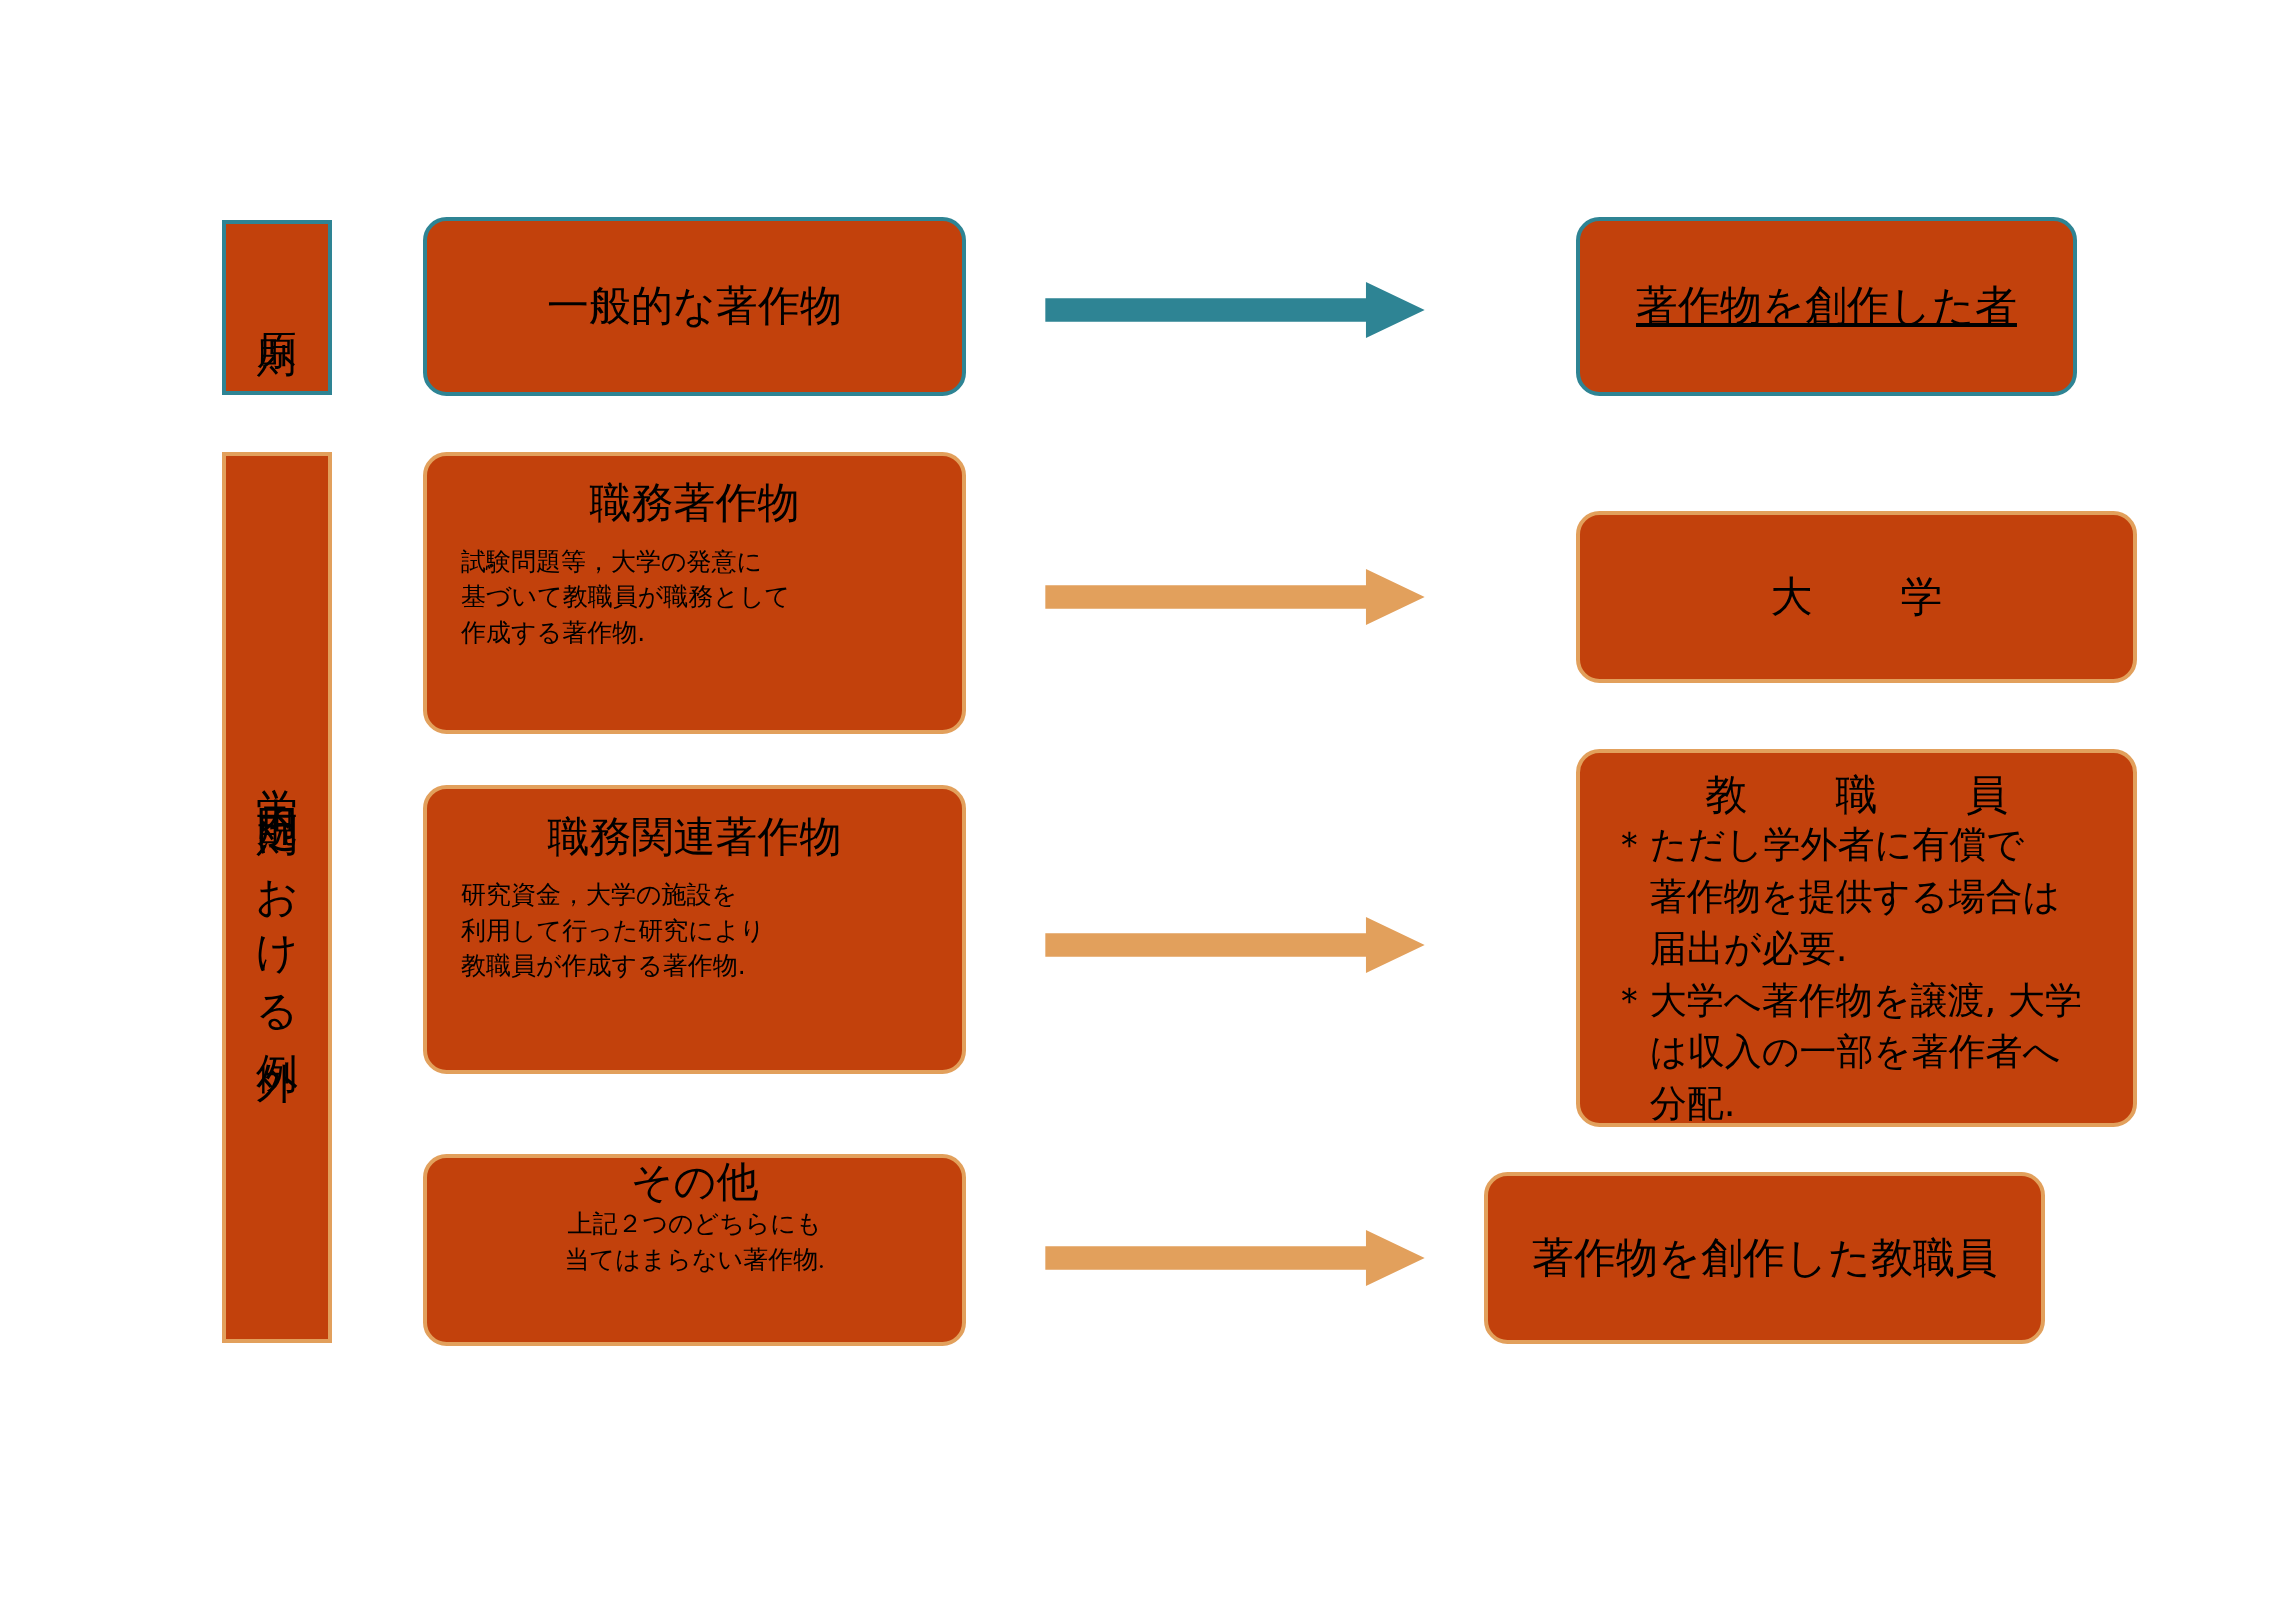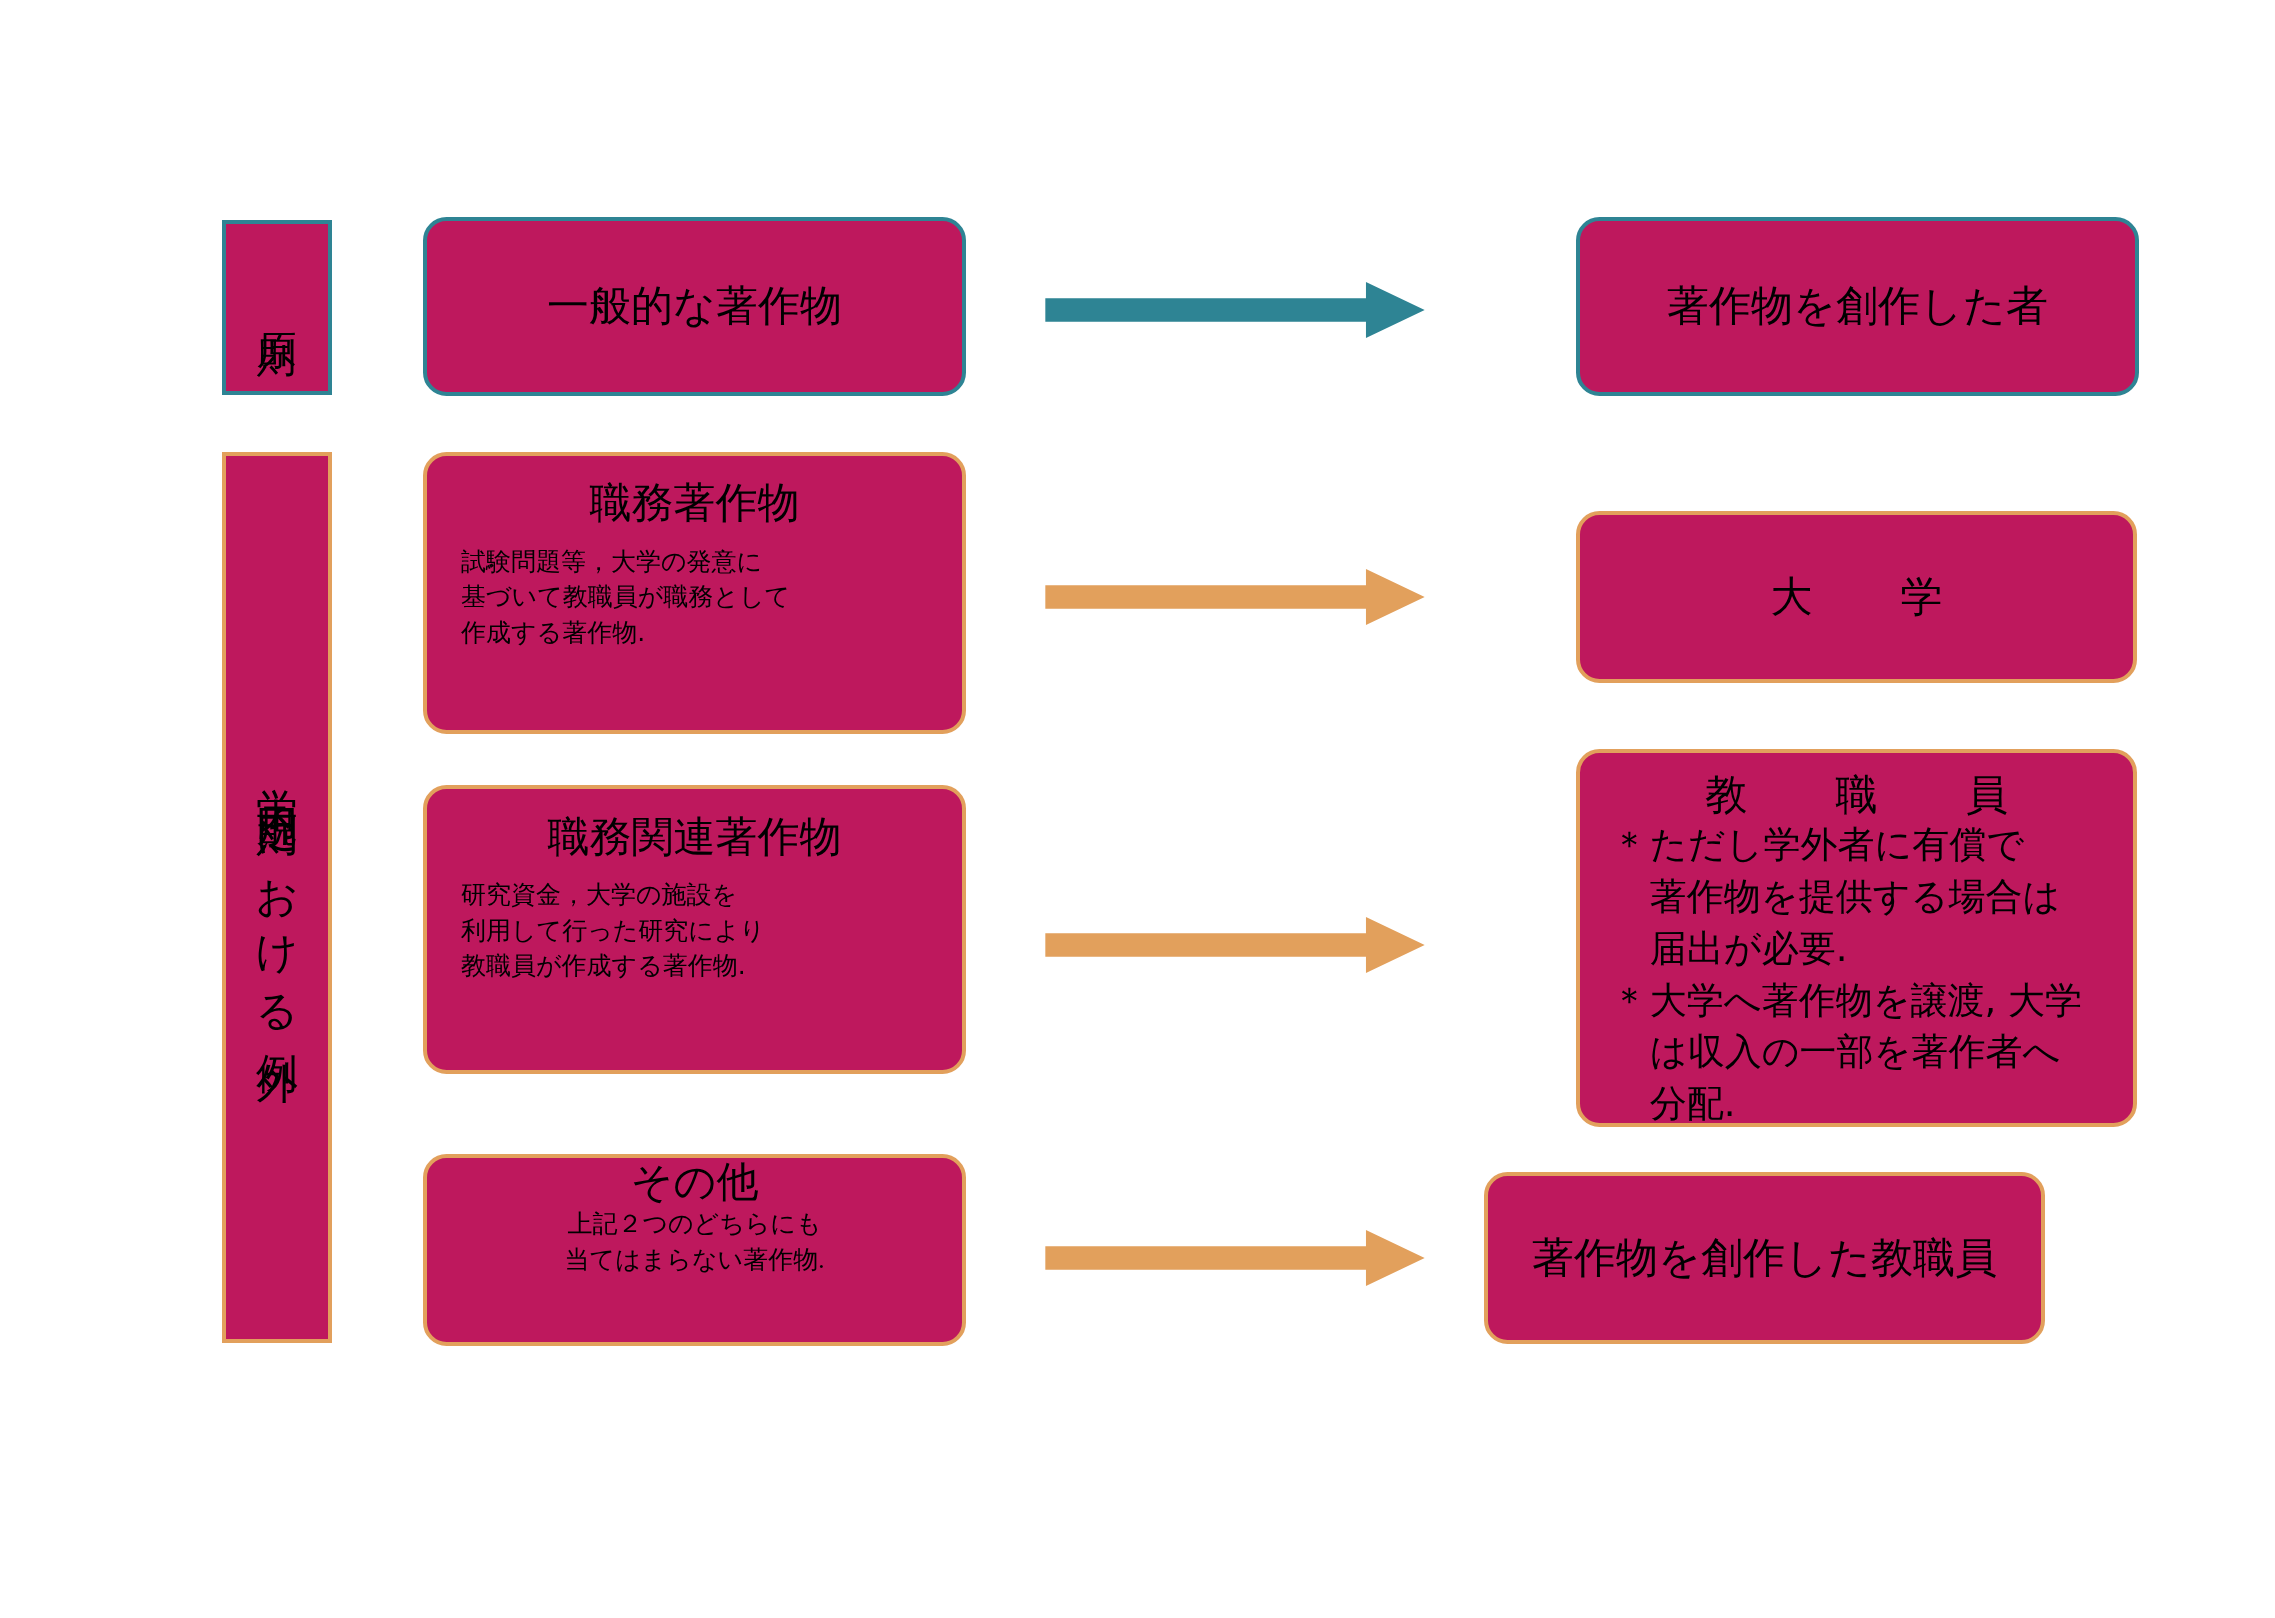--- a/index.html
+++ b/index.html
@@ -19,21 +19,21 @@
     position: absolute;
     left: 0; top: 0;
     width: 2276px;
     height: 1618px;
   }
 
   
   .box {
     position: absolute;
     box-sizing: border-box;
-    background: #be185d;
+    background: #c2410c;
     display: flex;
     flex-direction: column;
     align-items: center;
     justify-content: center;
   }
   .teal-box {
     border: 4.5px solid #2e8494;
     border-radius: 23.5px;
   }
   .orange-box {
@@ -133,21 +133,21 @@
   <div class="box teal-box" style="left:423px; top:217px; width:543px; height:179px;">
     <div class="box-title">一般的な著作物</div>
   </div>
 
   <div class="arrow" style="left:1045px; top:282px; width:380px; height:56px;">
     <svg width="380" height="56" viewBox="0 0 420 62" aria-hidden="true">
       <polygon points="0,18 355,18 355,0 420,31 355,62 355,44 0,44" fill="#2e8494"></polygon>
     </svg>
   </div>
 
-  <div class="box teal-box" style="left:1576px; top:217px; width:563px; height:179px;">
+  <div class="box teal-box" style="left:1576px; top:217px; width:501px; height:179px;text-decoration:underline;">
     <div class="box-title">著作物を創作した者</div>
   </div>
 
   <div class="box orange-box" style="left:423px; top:452px; width:543px; height:282px; justify-content:flex-start; padding-top:23px;">
     <div class="box-title gap-title">職務著作物</div>
     <div class="box-body">試験問題等，大学の発意に
 基づいて教職員が職務として
 作成する著作物.</div>
   </div>
 

